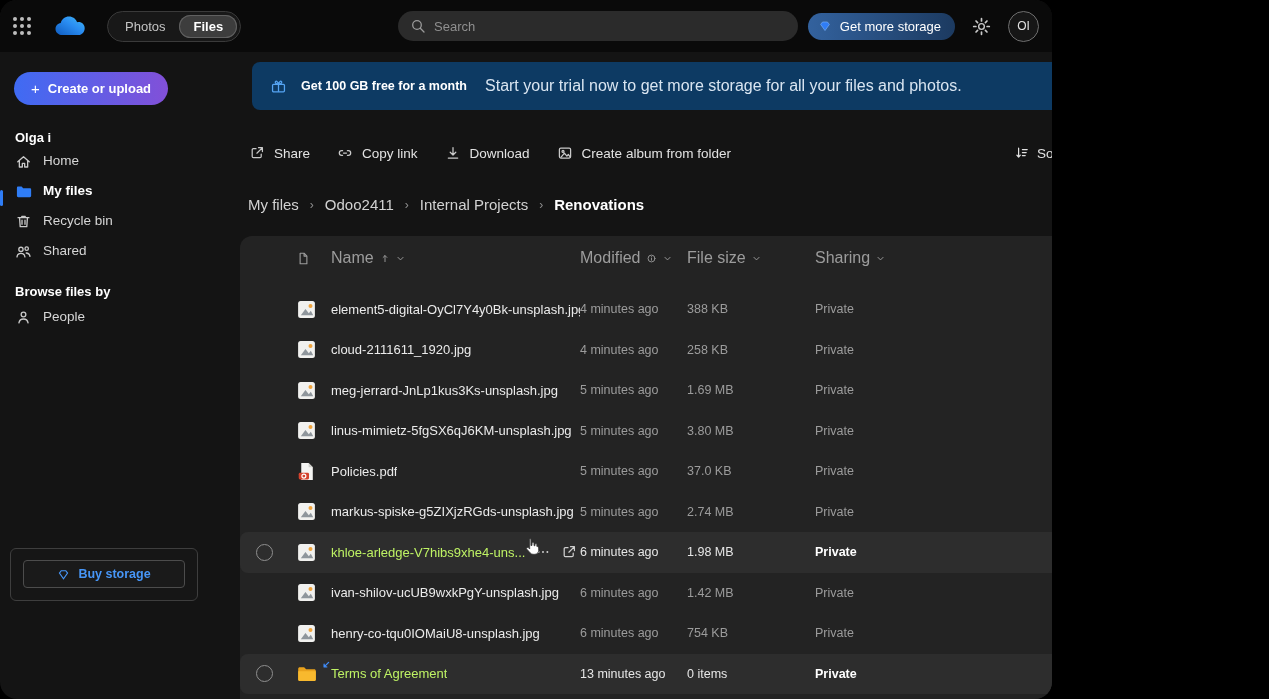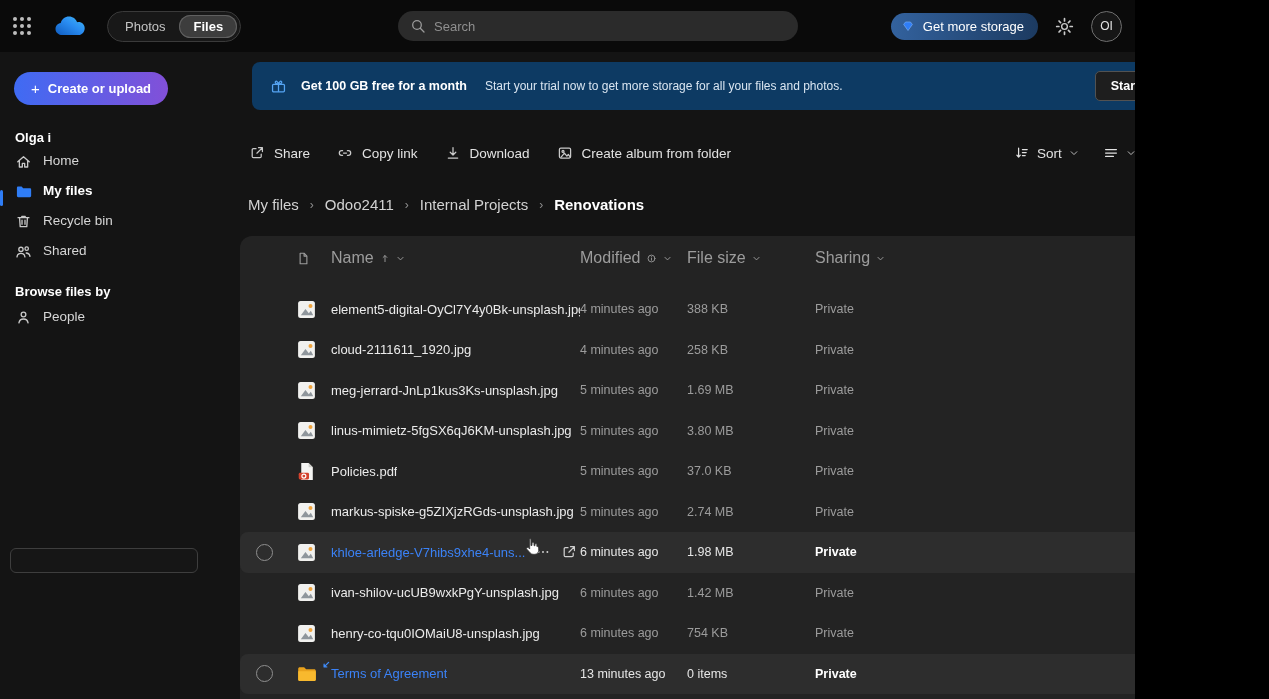--- a/index.html
+++ b/index.html
@@ -1,19 +1,19 @@
 <!DOCTYPE html>
 <html><head>
 <meta charset="utf-8">
 <style>
   * { margin:0; padding:0; box-sizing:border-box; }
   html,body { background:#000; }
   .screen {
-    position:relative; width:1135px; height:699px; overflow:hidden;
-    background:#141414; font-family:"Liberation Sans", sans-serif; color:#e6e6e6;
+    position:relative; width:1052px; height:699px; overflow:hidden;
+    background:#141414; font-family:"Liberation Sans", sans-serif; color:#e6e6e6;border-radius:17px;
   }
   svg { display:block; }
 
   
   .topbar { position:absolute; left:0; top:0; width:100%; height:52px; background:#0a0a0a;
             display:flex; align-items:center; padding-left:13px; }
   .waffle { display:grid; grid-template-columns:repeat(3,4px); grid-gap:3px; margin-right:22px; cursor:pointer; }
   .waffle span { width:4px; height:4px; border-radius:50%; background:#bdbdbd; }
   .brand { margin-right:18px; }
   .seg { display:flex; align-items:center; background:#181818; border:1px solid #3a3a3a; border-radius:17px; padding:3px; }
@@ -60,21 +60,21 @@
   .susage { font-size:11px; color:#cfcfcf; }
   .susage a { color:#b8c7dc; text-decoration:underline; cursor:pointer; }
 
   
   .main { position:absolute; left:240px; top:52px; width:998px; height:647px; }
 
   .banner { position:absolute; left:12px; top:10px; width:998px; height:48px; background:#0d3a63; border-radius:8px;
        display:flex; align-items:center; }
   .b-icon { margin:0 14px 0 18px; color:#55a4f3; }
   .b-title { font-weight:bold; font-size:12.5px; color:#fff; margin-right:18px; white-space:nowrap; }
-  .b-sub { font-size:12px; color:#d9e5f1; white-space:nowrap; }
+  .b-sub { font-size:16px; color:#d9e5f1; white-space:nowrap; }
   .b-cta { margin-left:auto; background:#1e1e1e; border:1px solid #525252; color:#fff; font-weight:bold;
        font-size:12.5px; padding:7px 15px; border-radius:5px; cursor:pointer; font-family:"Liberation Sans",sans-serif; }
   .b-close { margin:0 15px 0 14px; color:#e8e8e8; cursor:pointer; }
 
   .toolbar { position:absolute; top:86px; left:9px; right:0; height:30px; display:flex; align-items:center; }
   .tb-action { display:flex; align-items:center; gap:9px; margin-right:27px; color:#e2e2e2; font-size:13.5px; cursor:pointer; }
   .tb-action .tbicon { color:#c9c9c9; display:flex; }
   .tb-rightgrp { margin-left:auto; display:flex; align-items:center; gap:24px; padding-right:14px; }
   .tb-sort,.tb-view,.tb-details { display:flex; align-items:center; gap:7px; color:#e2e2e2; font-size:13.5px; cursor:pointer; }
   .chev { color:#b8b8b8; }
@@ -92,21 +92,21 @@
   .hicon { color:#9c9c9c; display:flex; }
   .rows { margin-top:9px; }
   .row { height:40.5px; cursor:pointer; }
   .row.hovered { background:#2d2d2d; border-radius:8px; margin-right:10px; }
   .cell.check { display:flex; }
   .cbox { width:17px; height:17px; border:1.5px solid #8f8f8f; border-radius:50%; }
   .cell.icon { position:relative; display:flex; }
   .cell.icon .badge { position:absolute; left:24px; top:-3px; }
   .cell.name { display:flex; align-items:center; overflow:hidden; }
   .fname { font-size:13px; color:#ebebeb; white-space:nowrap; overflow:hidden; }
-  .row.hovered .fname { color:#3b82f6; }
+  .row.hovered .fname { color:#bef264; }
   .ract { margin-left:11px; color:#cfcfcf; display:flex; flex:none; }
   .cell.sub { font-size:12.5px; color:#9c9c9c; }
   .row.hovered .cell.sub { color:#e6e6e6; }
   .row.hovered .cell.sharing { color:#fff; font-weight:bold; }
   .scrollthumb { position:absolute; right:5px; top:136px; width:5px; height:308px; background:#9d9d9d; border-radius:3px; cursor:pointer; }
 
   .hand-cursor { position:absolute; left:524px; top:537px; z-index:50; pointer-events:none; }
 </style>
 </head>
 <body>
@@ -218,20 +218,28 @@
     <span class="nicon">
             <svg width="17" height="17" viewBox="0 0 16 16" fill="none" stroke="currentColor" stroke-width="1.25" stroke-linecap="round" stroke-linejoin="round">
               <circle cx="8" cy="5.2" r="2.2"></circle>
               <path d="M3.7 13.1c.4-2.3 2.1-3.7 4.3-3.7s3.9 1.4 4.3 3.7"></path>
             </svg>
           </span>
     <span>People</span>
         </div>
       </div>
     <div class="promo">
+      <button class="buy-btn">
+        <span>
+          <svg width="13" height="13" viewBox="0 0 16 16">
+              <path d="M3 6.2 5.2 3.4h5.6L13 6.2 8 13.2z" fill="none" stroke="#4796f7" stroke-width="1.4"></path>
+            </svg>
+        </span>
+        <span>Buy storage</span>
+      </button>
     </div>
   </div>
 
   <div class="main">
 
     <div class="banner">
       <span class="b-icon">
         <svg width="17" height="17" viewBox="0 0 16 16" fill="none" stroke="currentColor" stroke-width="1.2" stroke-linejoin="round">
           <rect x="2.4" y="5.9" width="11.2" height="7.1" rx="1"></rect>
             <path d="M8 5.9V13M8 5.9C6.2 5.9 4.7 5 5 3.7c.3-1.2 2.2-.9 3 2.2.8-3.1 2.7-3.4 3-2.2.3 1.3-1.2 2.2-3 2.2z"></path>

